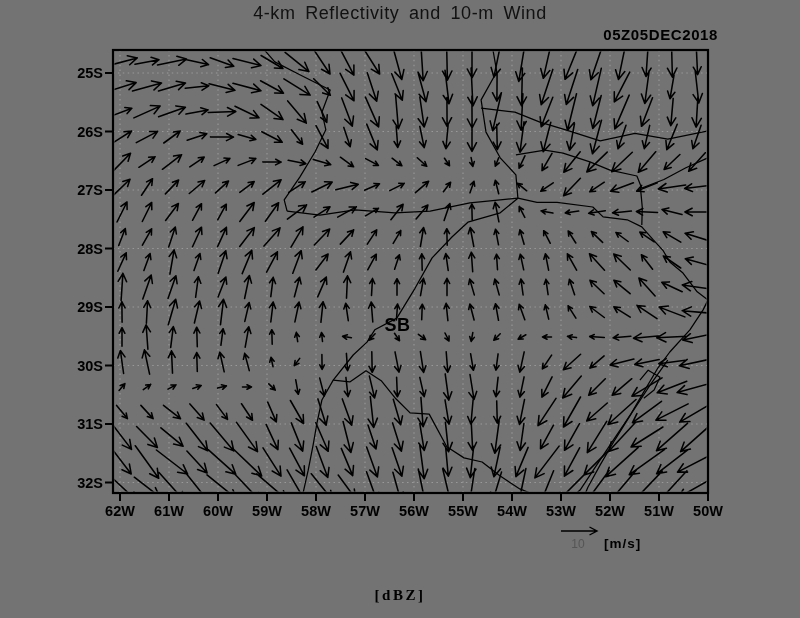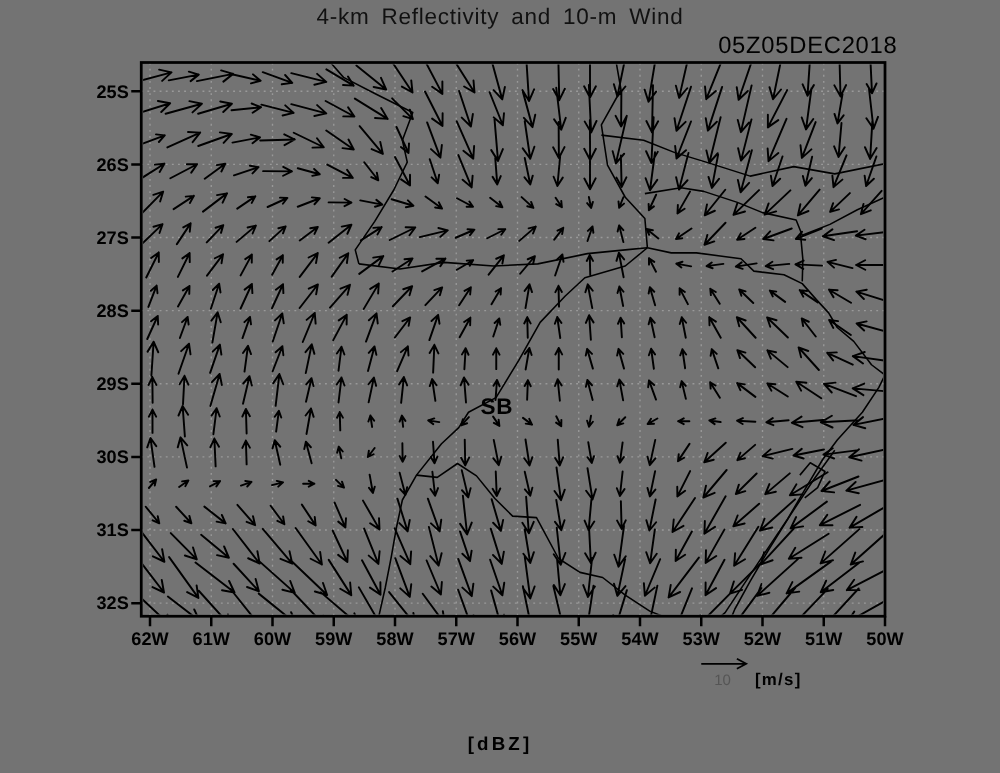--- a/index.html
+++ b/index.html
@@ -1,23 +1,23 @@
 <!DOCTYPE html>
 <html><head>
 <meta charset="utf-8">
 <style>
   html,body{margin:0;padding:0;background:#fff;}
   .stage{position:relative;width:800px;height:618px;background:#737373;
          font-family:"Liberation Sans",sans-serif;color:#000;overflow:hidden;}
   .title{position:absolute;top:3px;left:0;width:100%;text-align:center;
          font-size:18px;font-weight:400;letter-spacing:.6px;word-spacing:4px;color:#111;}
-  .timestamp{position:absolute;top:26px;right:82px;font-size:19px;font-weight:400;letter-spacing:.6px;}
+  .timestamp{position:absolute;top:26px;right:82px;font-size:15px;font-weight:700;letter-spacing:.6px;}
   .sb{position:absolute;font-size:18px;font-weight:700;letter-spacing:.5px;z-index:3;}
   .dbz{position:absolute;top:587px;left:0;width:100%;text-align:center;
-       font-size:15px;font-weight:700;letter-spacing:2.5px;}
+       font-size:15px;font-weight:700;letter-spacing:2.5px;font-family:Liberation Serif, serif;}
   svg{position:absolute;left:0;top:0;font-family:"Liberation Sans",sans-serif;}
   .ticktext{font-size:14.5px;font-weight:700;fill:#000;}
   .scaleval{font-size:12px;fill:#555;font-weight:400;}
   .scaleunits{font-size:13.5px;font-weight:700;fill:#000;letter-spacing:1px;}
 </style>
 </head>
 <body>
 
 <div class="stage">
   <div class="title">4-km Reflectivity and 10-m Wind</div>

